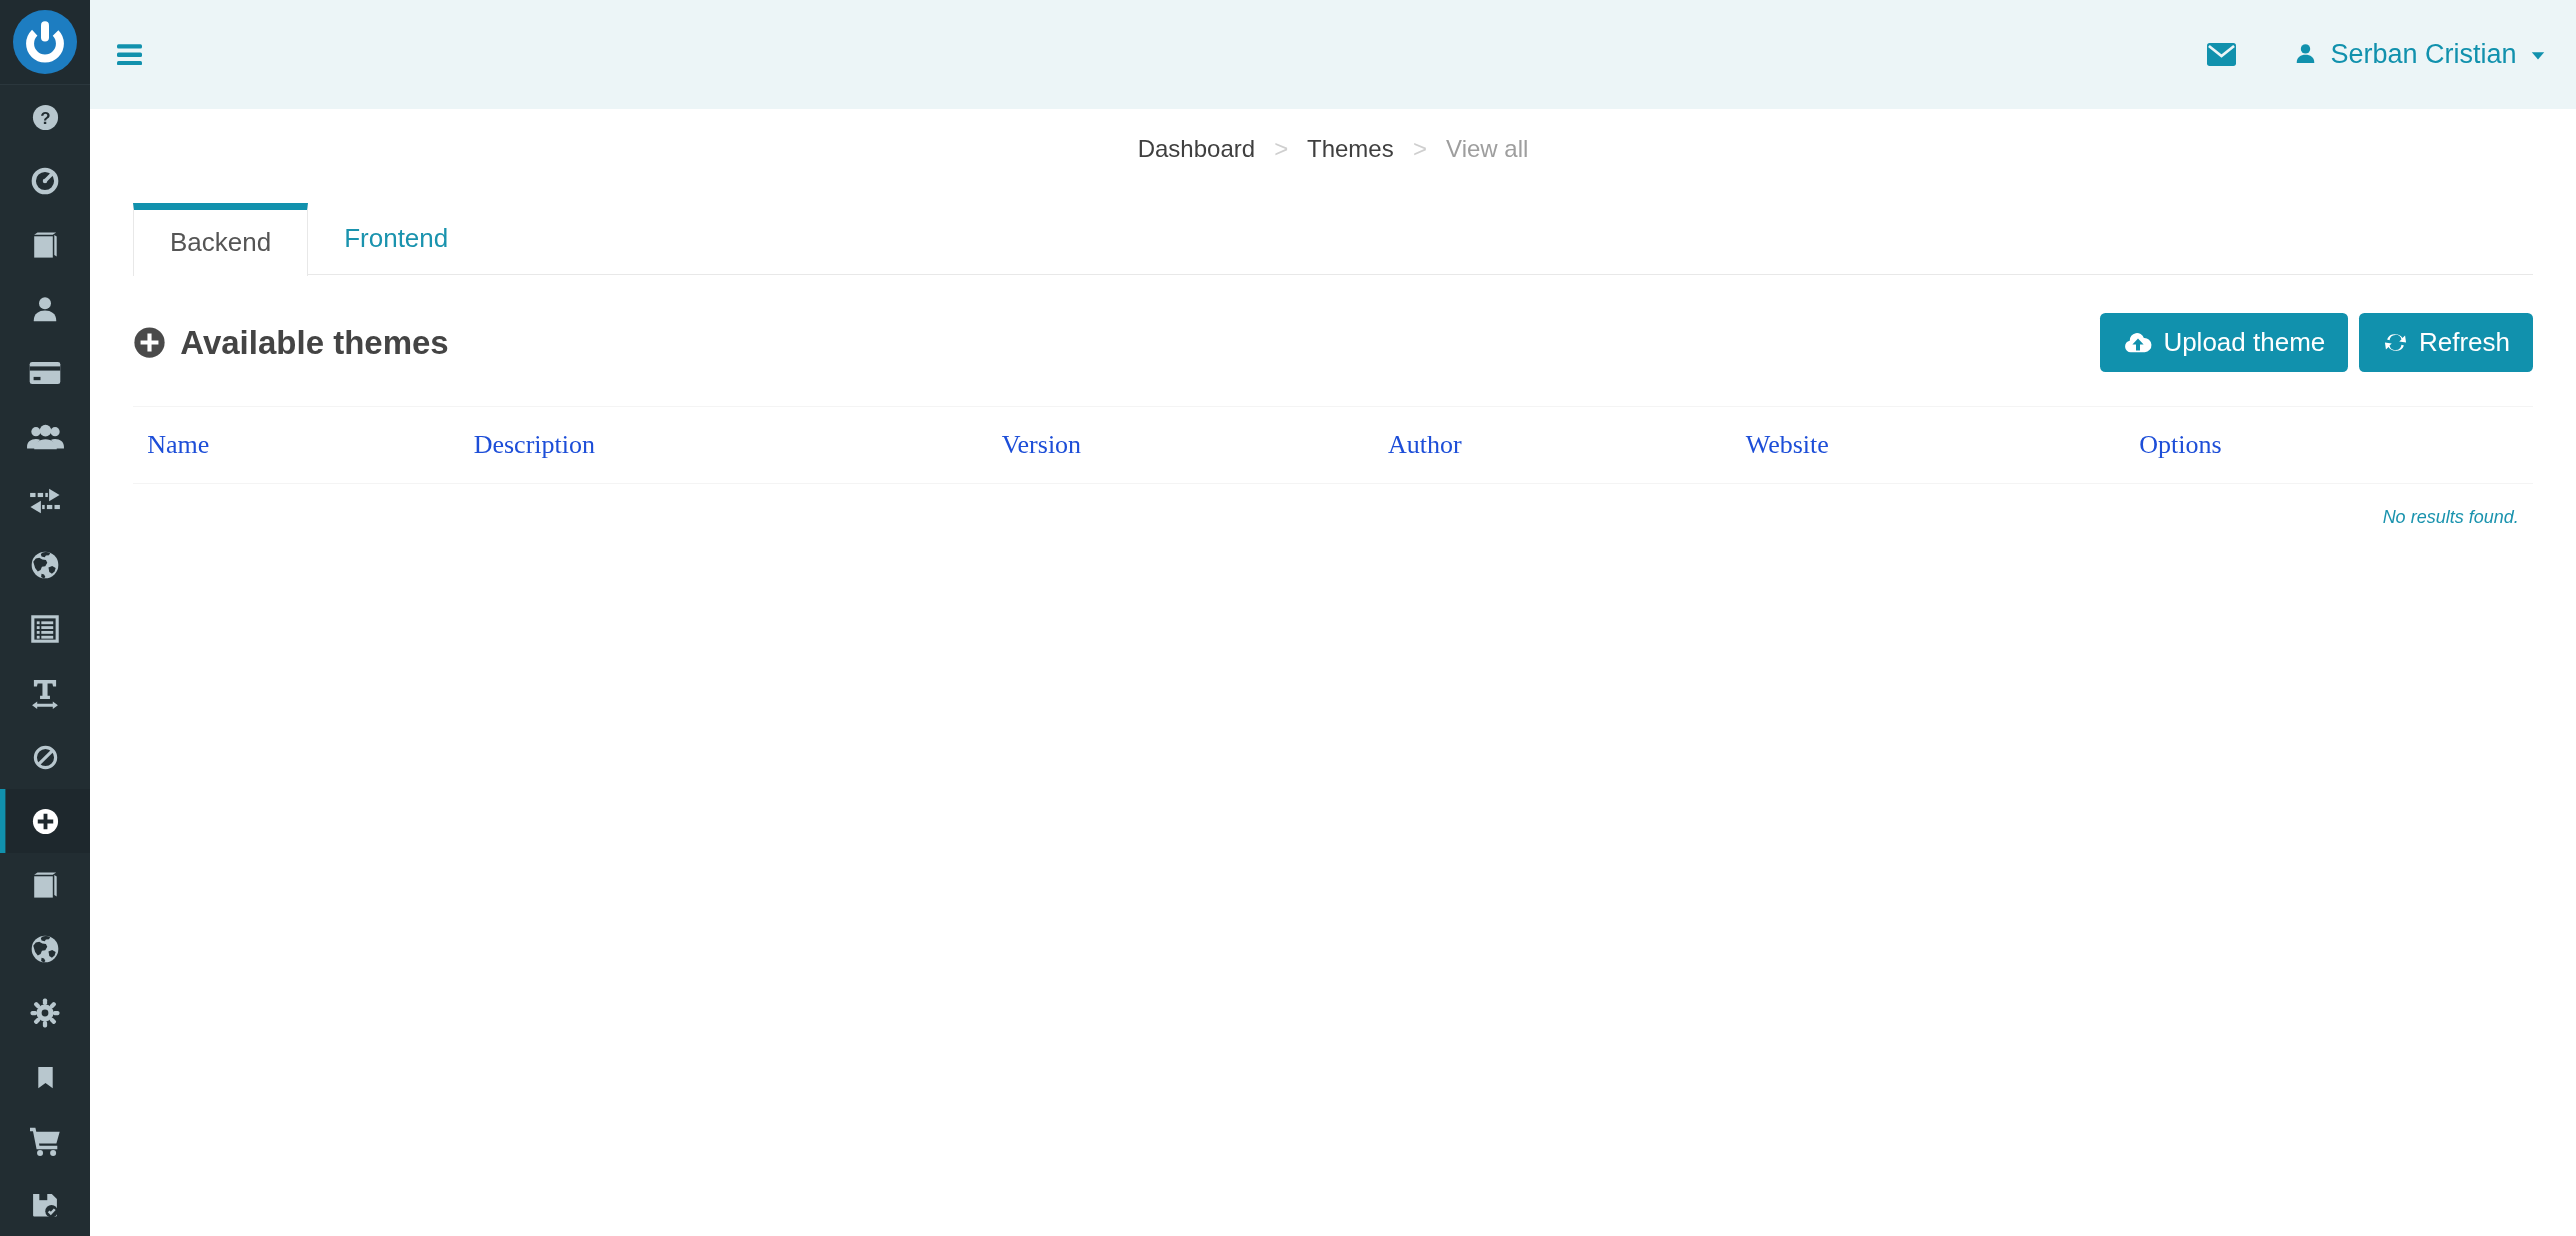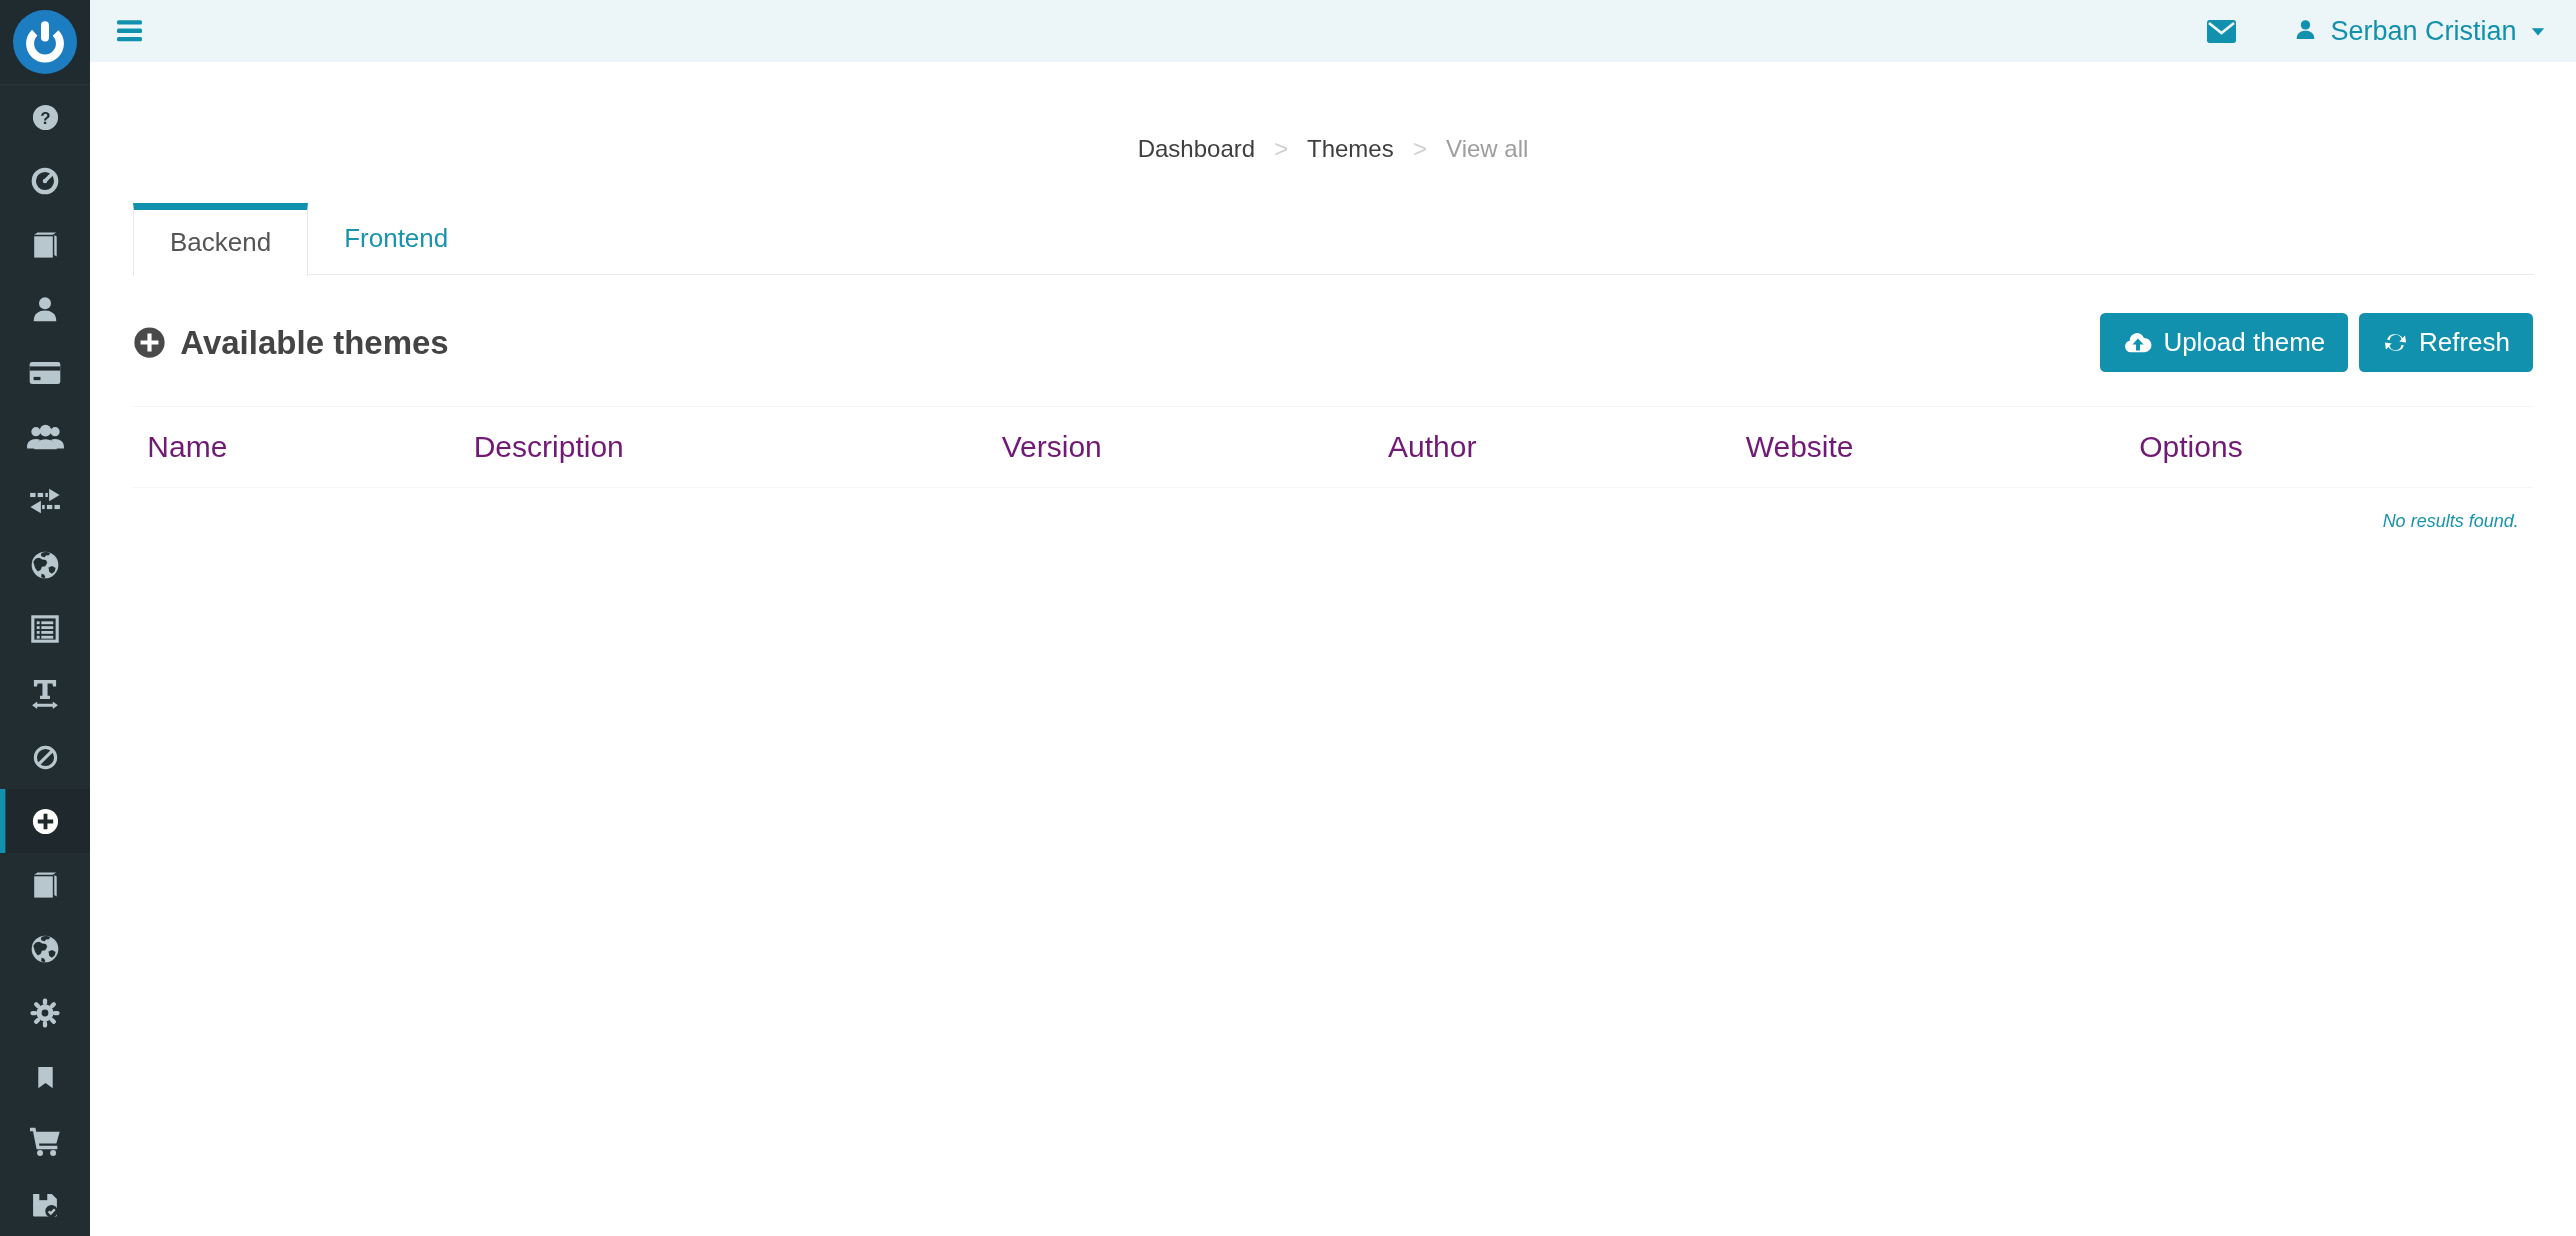--- a/index.html
+++ b/index.html
@@ -11,21 +11,21 @@
              background:#222d32; z-index:5; }
   .logo-box { width:90px; height:85px; display:flex; align-items:center; justify-content:center;
               background:#202b30; border-bottom:1.8px solid #2b373d; cursor:pointer; }
   .logo-box svg { width:64px; height:64px; }
   .nav-item { width:90px; height:64px; display:flex; align-items:center; justify-content:center;
               color:#b8c7ce; cursor:pointer; }
   .nav-item.active { background:#1e282d; color:#ffffff;
                      box-shadow: inset 5.4px 0 0 #1191ad; }
 
   
-  .topbar { position:fixed; left:90px; top:0; right:0; height:62px; background:#ecf5f7;
+  .topbar { position:fixed; left:90px; top:0; right:0; height:109px; background:#ecf5f7;
             display:flex; align-items:center; padding:0 29px 0 27px; z-index:4; }
   .hamburger { color:#1191ad; cursor:pointer; display:flex; align-items:center; }
   .hamburger svg { width:25px; height:21.5px; }
   .topbar-right { margin-left:auto; display:flex; align-items:center; }
   .mail-btn { color:#1191ad; cursor:pointer; display:flex; margin-right:57px; }
   .mail-btn svg { width:29px; height:23px; }
   .user-menu { display:flex; align-items:center; gap:12.5px; color:#1191ad; cursor:pointer; }
   .user-menu .uicon svg { width:25px; height:25px; }
   .user-name { font-size:27px; }
   .user-menu .caret svg { width:18px; height:18px; margin-top:3.6px; }
@@ -49,22 +49,22 @@
   .section-title { display:flex; align-items:center; gap:14.3px; font-size:33px; color:#444;font-weight:bold; }
   .section-title svg { width:33px; height:33px; }
   .actions { display:flex; gap:10.7px; }
   .btn { background:#1191ad; color:#fff; border:none; border-radius:5.4px; height:59px;
          padding:0 23px; font-size:26px; font-family:"Liberation Sans", sans-serif;
          display:flex; align-items:center; gap:10px; cursor:pointer; }
   .btn svg { width:30px; height:27px; }
   .btn.btn-refresh svg { width:27px; height:27px; }
 
   table.themes { width:100%; margin-top:34px; border-collapse:collapse; }
-  table.themes th { text-align:left; font-weight:normal; font-size:30px; color:#701a75;
-                    padding:23px 14.3px; border-top:1.8px solid #f4f4f4; border-bottom:1.8px solid #f4f4f4; }
+  table.themes th { text-align:left; font-weight:normal; font-size:26px; color:#1d4ed8;
+                    padding:23px 14.3px; border-top:1.8px solid #f4f4f4; border-bottom:1.8px solid #f4f4f4;font-family:Liberation Serif, serif; }
   table.themes th.right { text-align:left; }
   td.empty-cell { padding:23px 14.3px; font-size:18px; font-style:italic; color:#1a93ae;text-align:right; }
 
   .c1{width:13.6%}.c2{width:22%}.c3{width:16.1%}.c4{width:14.9%}.c5{width:16.4%}.c6{width:17%}
   .nav-item svg { display:block; }
 </style>
 </head>
 <body>
 
 <aside class="sidebar">

